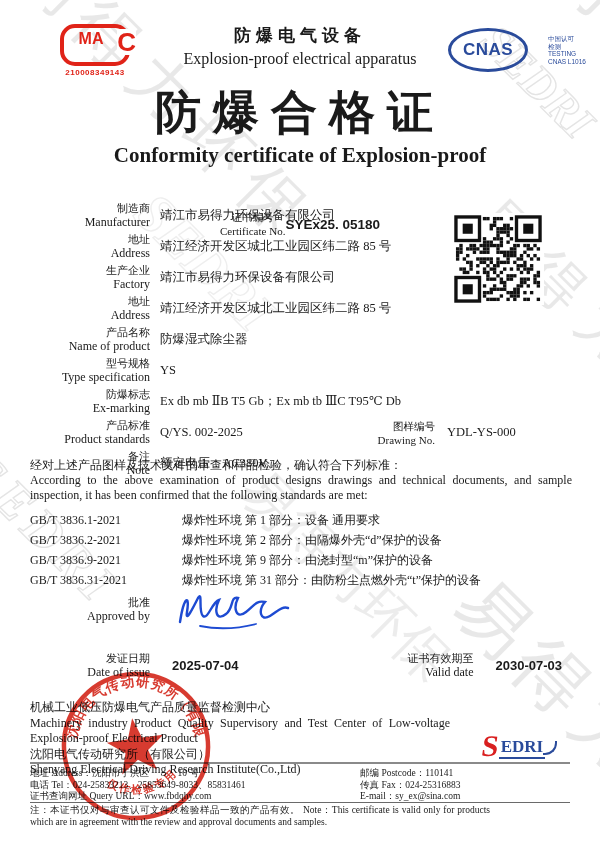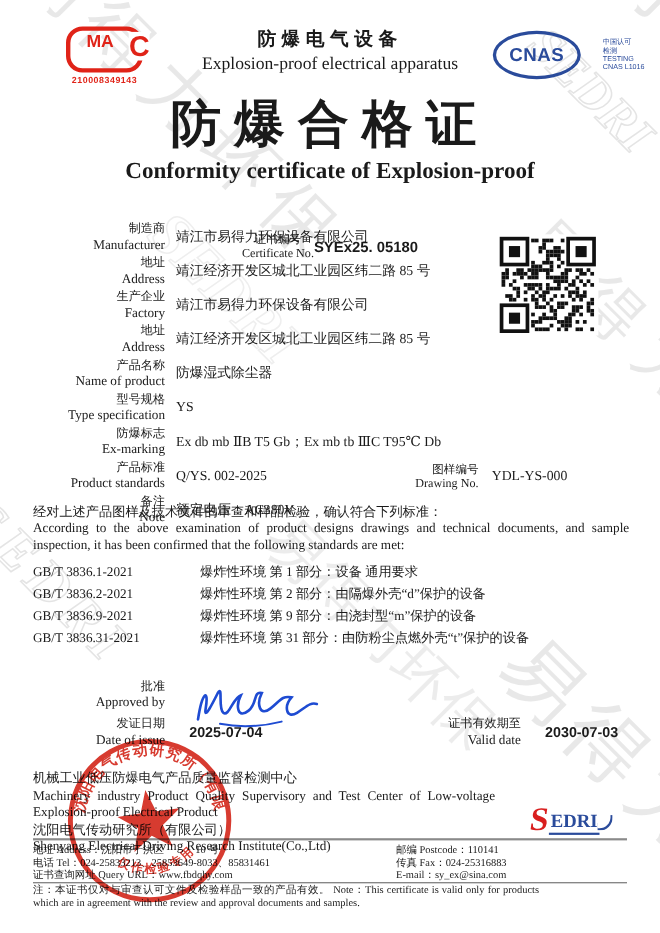--- a/index.html
+++ b/index.html
@@ -57,21 +57,21 @@
   
   .qr{position:absolute;left:452px;top:213px;width:92px;height:92px;background:#fff;}
   
   .statement{position:absolute;left:30px;top:458px;width:542px;font-size:12px;line-height:15px;}
   .statement .en{text-align:justify;}
   .standards{position:absolute;left:30px;top:510px;width:560px;font-size:12px;line-height:20px;}
   .std-row{display:flex;gap:32px;}
   .std-code{width:120px;flex:none;}
   .std-desc{flex:1;}
   
-  .approval{position:absolute;left:30px;top:618px;display:flex;align-items:flex-start;}
+  .approval{position:absolute;left:30px;top:586px;display:flex;align-items:center;}
   .approval .flabel{width:120px;}
   .sig{margin-left:10px;}
   .dates{position:absolute;left:30px;top:652px;width:540px;display:flex;align-items:center;}
   .dates .val{font-family:"Liberation Sans",sans-serif;font-weight:bold;font-size:13px;padding-left:12px;}
   .dates .right{margin-left:95px;display:flex;align-items:center;}
   
   .issuer{position:absolute;left:30px;top:700px;width:440px;font-size:12px;line-height:15.5px;}
   .issuer .en{text-align:justify;width:420px;}
   .stamp{position:absolute;left:58px;top:668px;z-index:3;opacity:.92;mix-blend-mode:multiply;transform:rotate(-8deg);}
   .sedri{position:absolute;left:482px;top:733px;display:flex;align-items:flex-start;}

